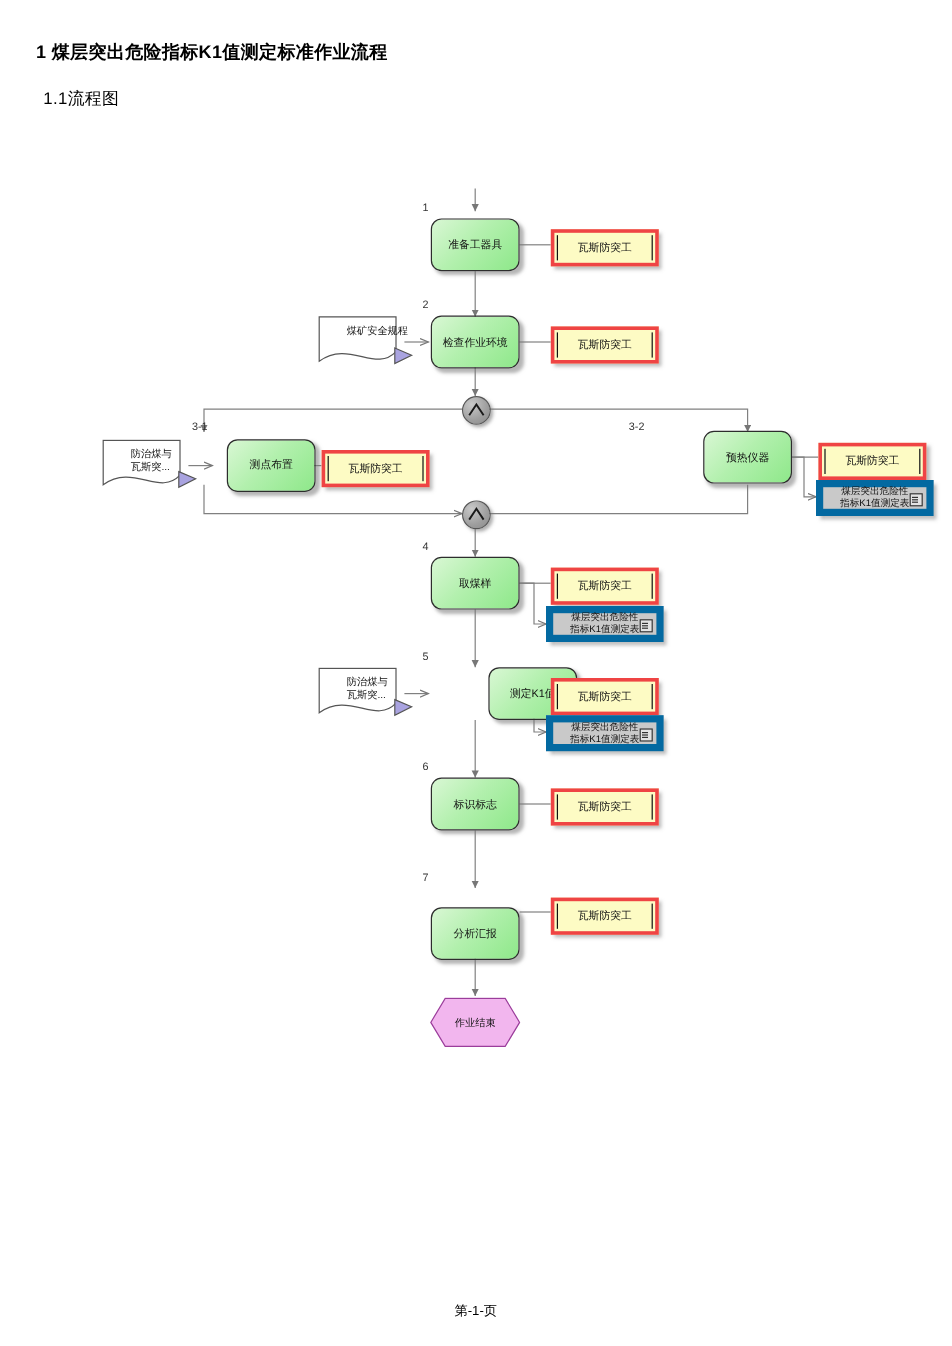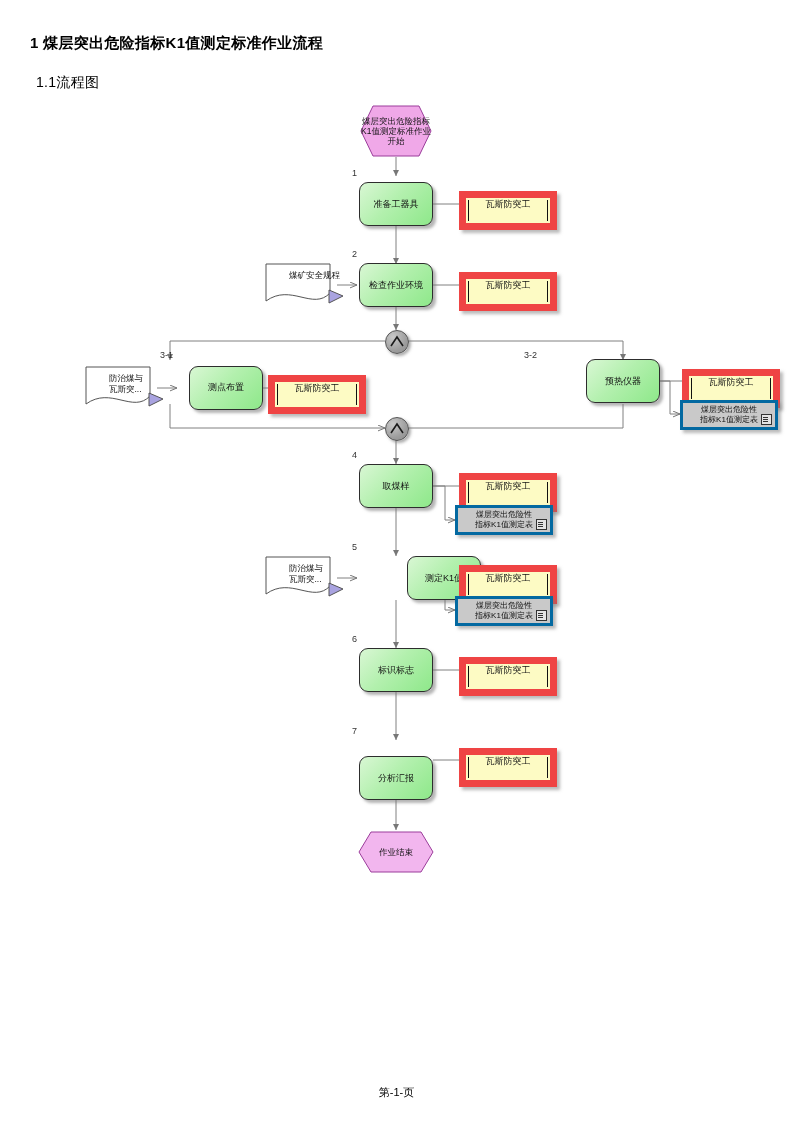--- a/index.html
+++ b/index.html
@@ -36,40 +36,40 @@
     border:1px solid #2d2d2d;
     background:linear-gradient(135deg,#d9f7d4 0%,#b3f0ae 45%,#8ee88a 100%);
     box-shadow:3px 3px 3px rgba(120,120,120,.55);
     display:flex;align-items:center;justify-content:center;
     font-size:9px;color:#111;text-align:center;line-height:1.15;
   }
 
   
   .role{
     width:84px;height:25px;
-    border:7px solid #ef4444;
+    border:3px solid #ef4444;
     background:#fdfbc4;
     box-shadow:3px 3px 3px rgba(120,120,120,.5);
-    display:flex;justify-content:center;
+    display:flex;align-items:center;justify-content:center;
     font-size:9px;color:#111;position:absolute;
   }
   .role::before{
     content:"";position:absolute;left:2px;top:2px;bottom:2px;width:0;
     border-left:1px solid #111;
   }
   .role::after{
     content:"";position:absolute;right:2px;top:2px;bottom:2px;width:0;
     border-right:1px solid #111;
   }
   .role span{position:relative;z-index:2;}
 
   
   .record{
     width:98px;height:30px;
-    border:3px solid #0369a1;
+    border:6px solid #0369a1;
     background:#c9c9c9;
     box-shadow:3px 3px 3px rgba(120,120,120,.5);
     font-size:8px;color:#111;line-height:1.25;
     display:flex;align-items:center;justify-content:center;text-align:center;
     position:absolute;padding:0 2px;box-sizing:border-box;
   }
   .record .doc-glyph{
     position:absolute;right:3px;bottom:2px;width:9px;height:9px;
     border:1px solid #333;background:#e4e4e4;
   }
@@ -167,26 +167,20 @@
       <path d="M660,381 L670,381 L670,414 L680,414" marker-end="url(#arwOpen)"></path>
       <path d="M433,486 L445,486 L445,520 L455,520" marker-end="url(#arwOpen)"></path>
       <path d="M433,578 L445,578 L445,610 L455,610" marker-end="url(#arwOpen)"></path>
 
       <line x1="337" y1="285" x2="357" y2="285" marker-end="url(#arwOpen)"></line>
       <line x1="157" y1="388" x2="177" y2="388" marker-end="url(#arwOpen)"></line>
       <line x1="337" y1="578" x2="357" y2="578" marker-end="url(#arwOpen)"></line>
     </g>
   </svg>
 
-  <div class="hexwrap" style="left:360px;top:105px;width:72px;height:52px;">
-    <svg width="72" height="52" viewBox="0 0 72 52">
-      <polygon points="13,1 59,1 71,26 59,51 13,51 1,26" fill="#f0a8e8" stroke="#9b3d9b" stroke-width="1"></polygon>
-    </svg>
-    <div class="hextext">煤层突出危险指标K1值测定标准作业开始</div>
-  </div>
 
   <div class="stepno" style="left:352px;top:168px;">1</div>
   <div class="node proc" style="left:359px;top:182px;">
     <span>准备工器具</span>
   </div>
   <div class="role" style="left:459px;top:191px;">
     <span>瓦斯防突工</span>
   </div>
 
   <div class="stepno" style="left:352px;top:249px;">2</div>

